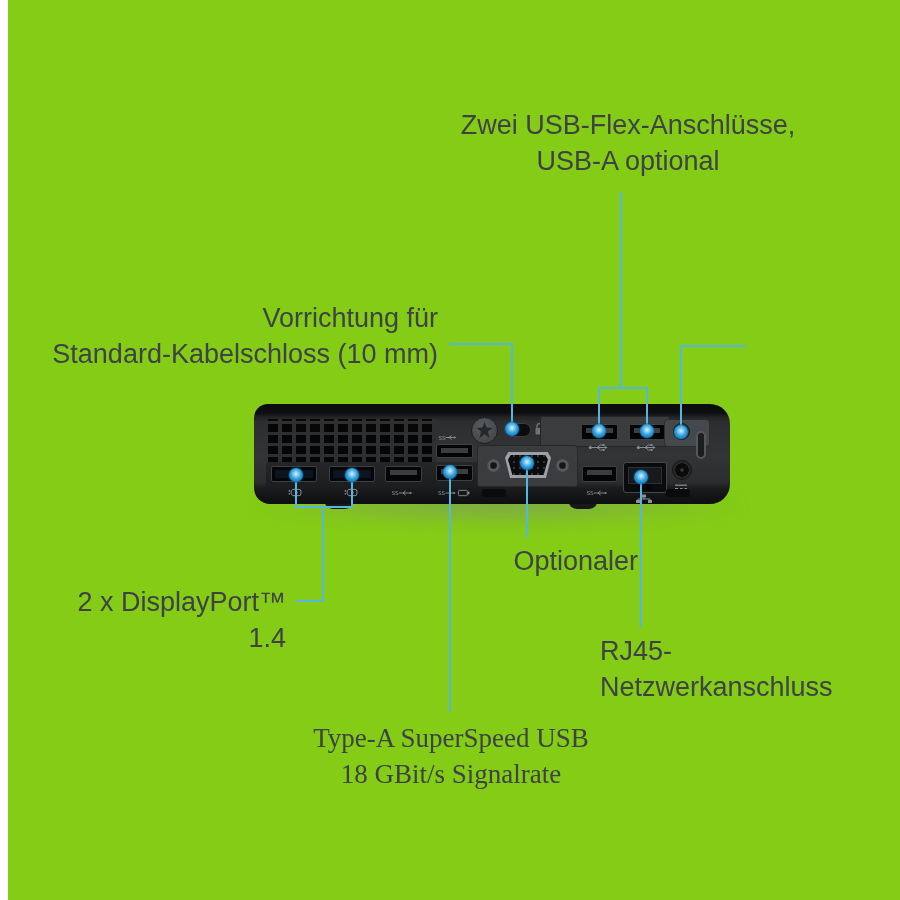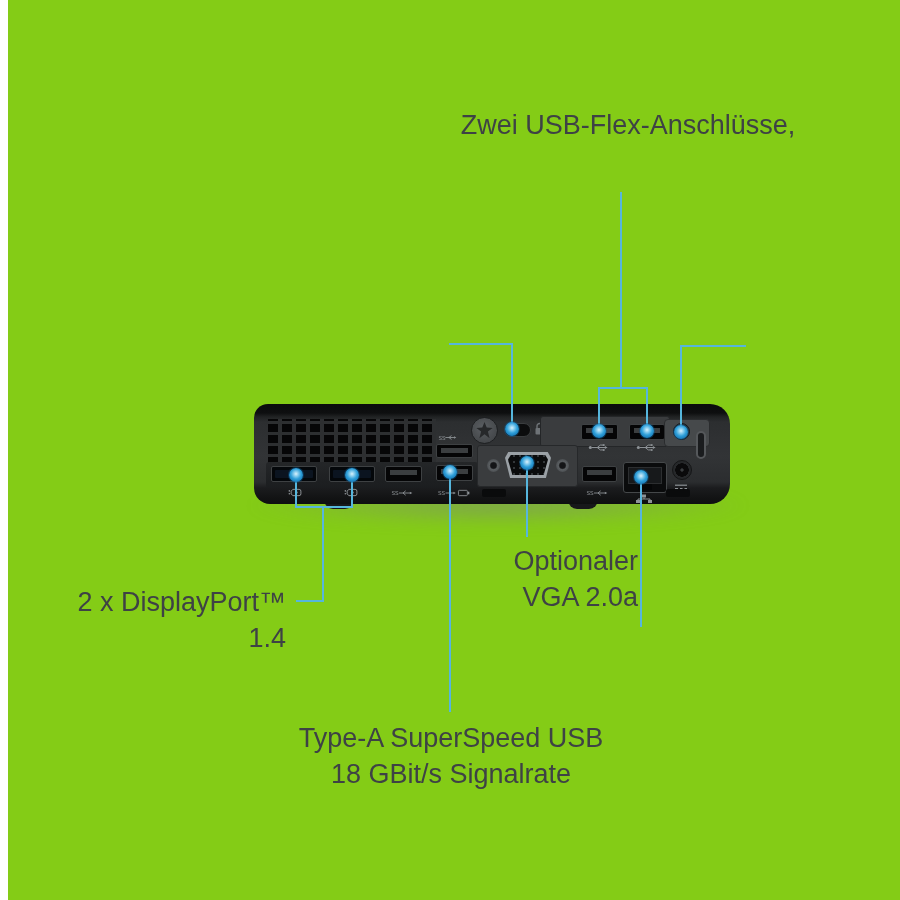--- a/index.html
+++ b/index.html
@@ -7,21 +7,21 @@
           font-family:"Liberation Sans","DejaVu Sans",sans-serif;margin-left:8px;}
 
   
   .label{position:absolute;color:#3e4245;font-size:27px;line-height:36px;letter-spacing:0;}
   #lbl-usb-flex{left:420px;top:107px;width:400px;text-align:center;}
   #lbl-lock{left:30px;top:300px;width:400px;text-align:right;}
   #lbl-wlan{left:749px;top:287px;width:150px;text-align:left;line-height:40px;}
   #lbl-dp{left:28px;top:584px;width:250px;text-align:right;}
   #lbl-vga{left:430px;top:543px;width:200px;text-align:right;}
   #lbl-rj45{left:592px;top:633px;width:300px;text-align:left;}
-  #lbl-typea{left:243px;top:720px;width:400px;text-align:center;}
+  #lbl-typea{left:243px;top:720px;width:400px;text-align:center;font-family:Liberation Serif, serif;}
 
   
   .cline{position:absolute;background:#56b6dd;z-index:6;}
   #ln-flex-main{left:612px;top:192px;width:2px;height:196px;}
   #ln-flex-h{left:590px;top:387px;width:50px;height:2px;}
   #ln-flex-d1{left:590px;top:387px;width:2px;height:40px;}
   #ln-flex-d2{left:638px;top:387px;width:2px;height:40px;}
   #ln-lock-h{left:441px;top:343px;width:63px;height:2px;}
   #ln-lock-v{left:503px;top:343px;width:2px;height:83px;}
   #ln-wlan-h{left:673px;top:345px;width:65px;height:2px;}
@@ -114,27 +114,34 @@
   .picon{position:absolute;}
   .picon svg{display:block;}
 </style>
 </head>
 <body>
 
 <div class="canvas">
 
   <div class="label" id="lbl-usb-flex">
     <div>Zwei USB-Flex-Anschlüsse,</div>
+    <div>USB-A optional</div>
+  </div>
+  <div class="label" id="lbl-lock">
+    <div>Vorrichtung für</div>
+    <div>Standard-Kabelschloss (10 mm)</div>
   </div>
   <div class="label" id="lbl-dp">
     <div>2 x DisplayPort™ 1.4</div>
   </div>
   <div class="label" id="lbl-vga">
     <div>Optionaler</div>
-    <div>VGA 2.0a</div>
+  </div>
+  <div class="label" id="lbl-rj45">
+    <div>RJ45-Netzwerkanschluss</div>
   </div>
   <div class="label" id="lbl-typea">
     <div>Type-A SuperSpeed USB</div>
     <div>18 GBit/s Signalrate</div>
   </div>
 
   <div class="cline" id="ln-flex-main"></div>
   <div class="cline" id="ln-flex-h"></div>
   <div class="cline" id="ln-flex-d1"></div>
   <div class="cline" id="ln-flex-d2"></div>

